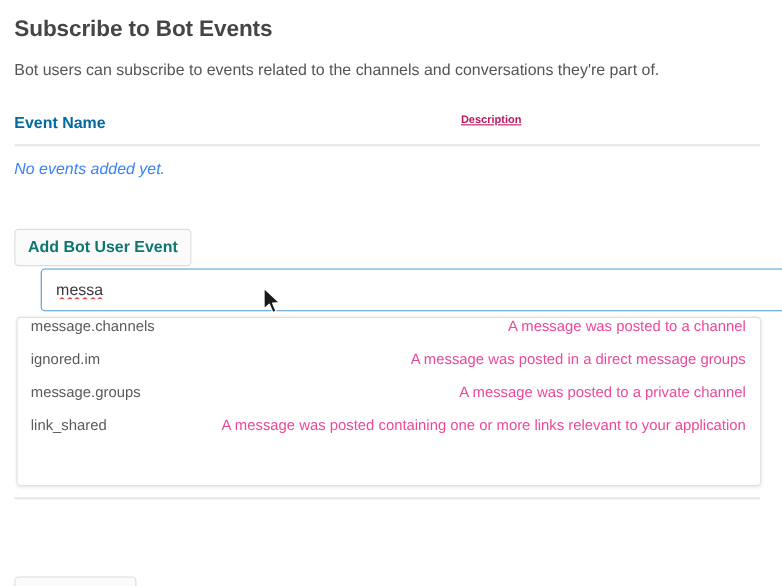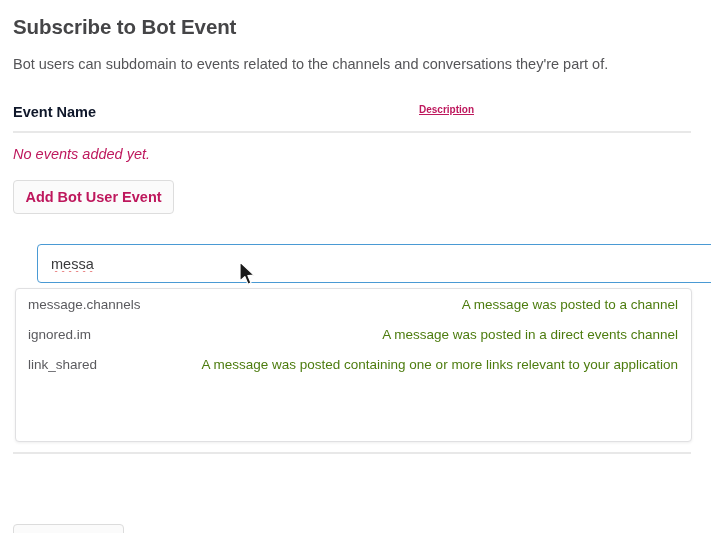--- a/index.html
+++ b/index.html
@@ -34,21 +34,21 @@
     color: #555558;
     white-space: nowrap;
   }
 
   
   .col-head-event {
     position: absolute;
     left: 13px; top: 104px;
     font-size: 14.5px;
     font-weight: bold;
-    color: #0f172a;
+    color: #0369a1;
   }
   .col-head-desc {
     position: absolute;
     left: 419px; top: 104px;
     font-size: 10px;
     font-weight: bold;
     color: #be185d;
     text-decoration: underline;
   }
   .rule-head {
@@ -56,35 +56,35 @@
     left: 13px; top: 131px;
     width: 678px; height: 2px;
     background: #e8e8e8;
   }
 
   .empty-msg {
     position: absolute;
     left: 13px; top: 146px;
     font-size: 14.5px;
     font-style: italic;
-    color: #be185d;
+    color: #3b82f6;
   }
 
   
   .add-btn {
     position: absolute;
-    left: 13px; top: 180px;
+    left: 13px; top: 208px;
     width: 161px; height: 34px;
     background: #fbfbfb;
     border: 1px solid #dddddd;
     border-radius: 4px;
     font-family: "Liberation Sans", sans-serif;
     font-size: 14.5px;
     font-weight: bold;
-    color: #be185d;
+    color: #0f766e;
     cursor: pointer;
     padding: 0;
     line-height: 32px;
     text-align: center;
   }
 
   
   .search-wrap {
     position: absolute;
     left: 13px; top: 244px;
@@ -114,33 +114,33 @@
     background: #ffffff;
     border: 1px solid #e0e0e2;
     border-radius: 4px;
     box-shadow: 0 1px 3px rgba(0,0,0,0.07);
     overflow: hidden;
   }
   .dd-row {
     position: relative;
     height: 30px;
     display: flex;
-    align-items: center;
+    align-items: flex-start;
     justify-content: space-between;
     padding: 0 13px 0 12px;
     cursor: pointer;
   }
   .dd-name {
     font-size: 13.5px;
     color: #5a5a5e;
     white-space: nowrap;
   }
   .dd-desc {
     font-size: 13.5px;
-    color: #4d7c0f;
+    color: #ec4899;
     white-space: nowrap;
     text-align: right;
   }
 
   
   .rule-lower {
     position: absolute;
     left: 13px; top: 452px;
     width: 678px; height: 2px;
     background: #e8e8e8;
@@ -181,23 +181,23 @@
     width: 18px; height: 27px;
     pointer-events: none;
     z-index: 50;
   }
 </style>
 </head>
 <body>
 
 <div class="page">
 
-  <div class="page-title">Subscribe to Bot Event</div>
-
-  <div class="page-subtitle">Bot users can subdomain to events related to the channels and conversations they're part of.</div>
+  <div class="page-title">Subscribe to Bot Events</div>
+
+  <div class="page-subtitle">Bot users can subscribe to events related to the channels and conversations they're part of.</div>
 
   <div class="col-head-event">Event Name</div>
 
   <div class="col-head-desc">Description</div>
 
   <div class="rule-head"></div>
 
   <div class="empty-msg">No events added yet.</div>
 
   <button class="add-btn">Add Bot User Event</button>
@@ -208,23 +208,27 @@
 
   <div class="dropdown">
 
     <div class="dd-row">
       <span class="dd-name">message.channels</span>
       <span class="dd-desc">A message was posted to a channel</span>
     </div>
 
     <div class="dd-row">
       <span class="dd-name">ignored.im</span>
-      <span class="dd-desc">A message was posted in a direct events channel</span>
-    </div>
-
+      <span class="dd-desc">A message was posted in a direct message groups</span>
+    </div>
+
+    <div class="dd-row">
+      <span class="dd-name">message.groups</span>
+      <span class="dd-desc">A message was posted to a private channel</span>
+    </div>
 
 
     <div class="dd-row">
       <span class="dd-name">link_shared</span>
       <span class="dd-desc">A message was posted containing one or more links relevant to your application</span>
     </div>
 
   </div>
 
   <div class="rule-lower"></div>

